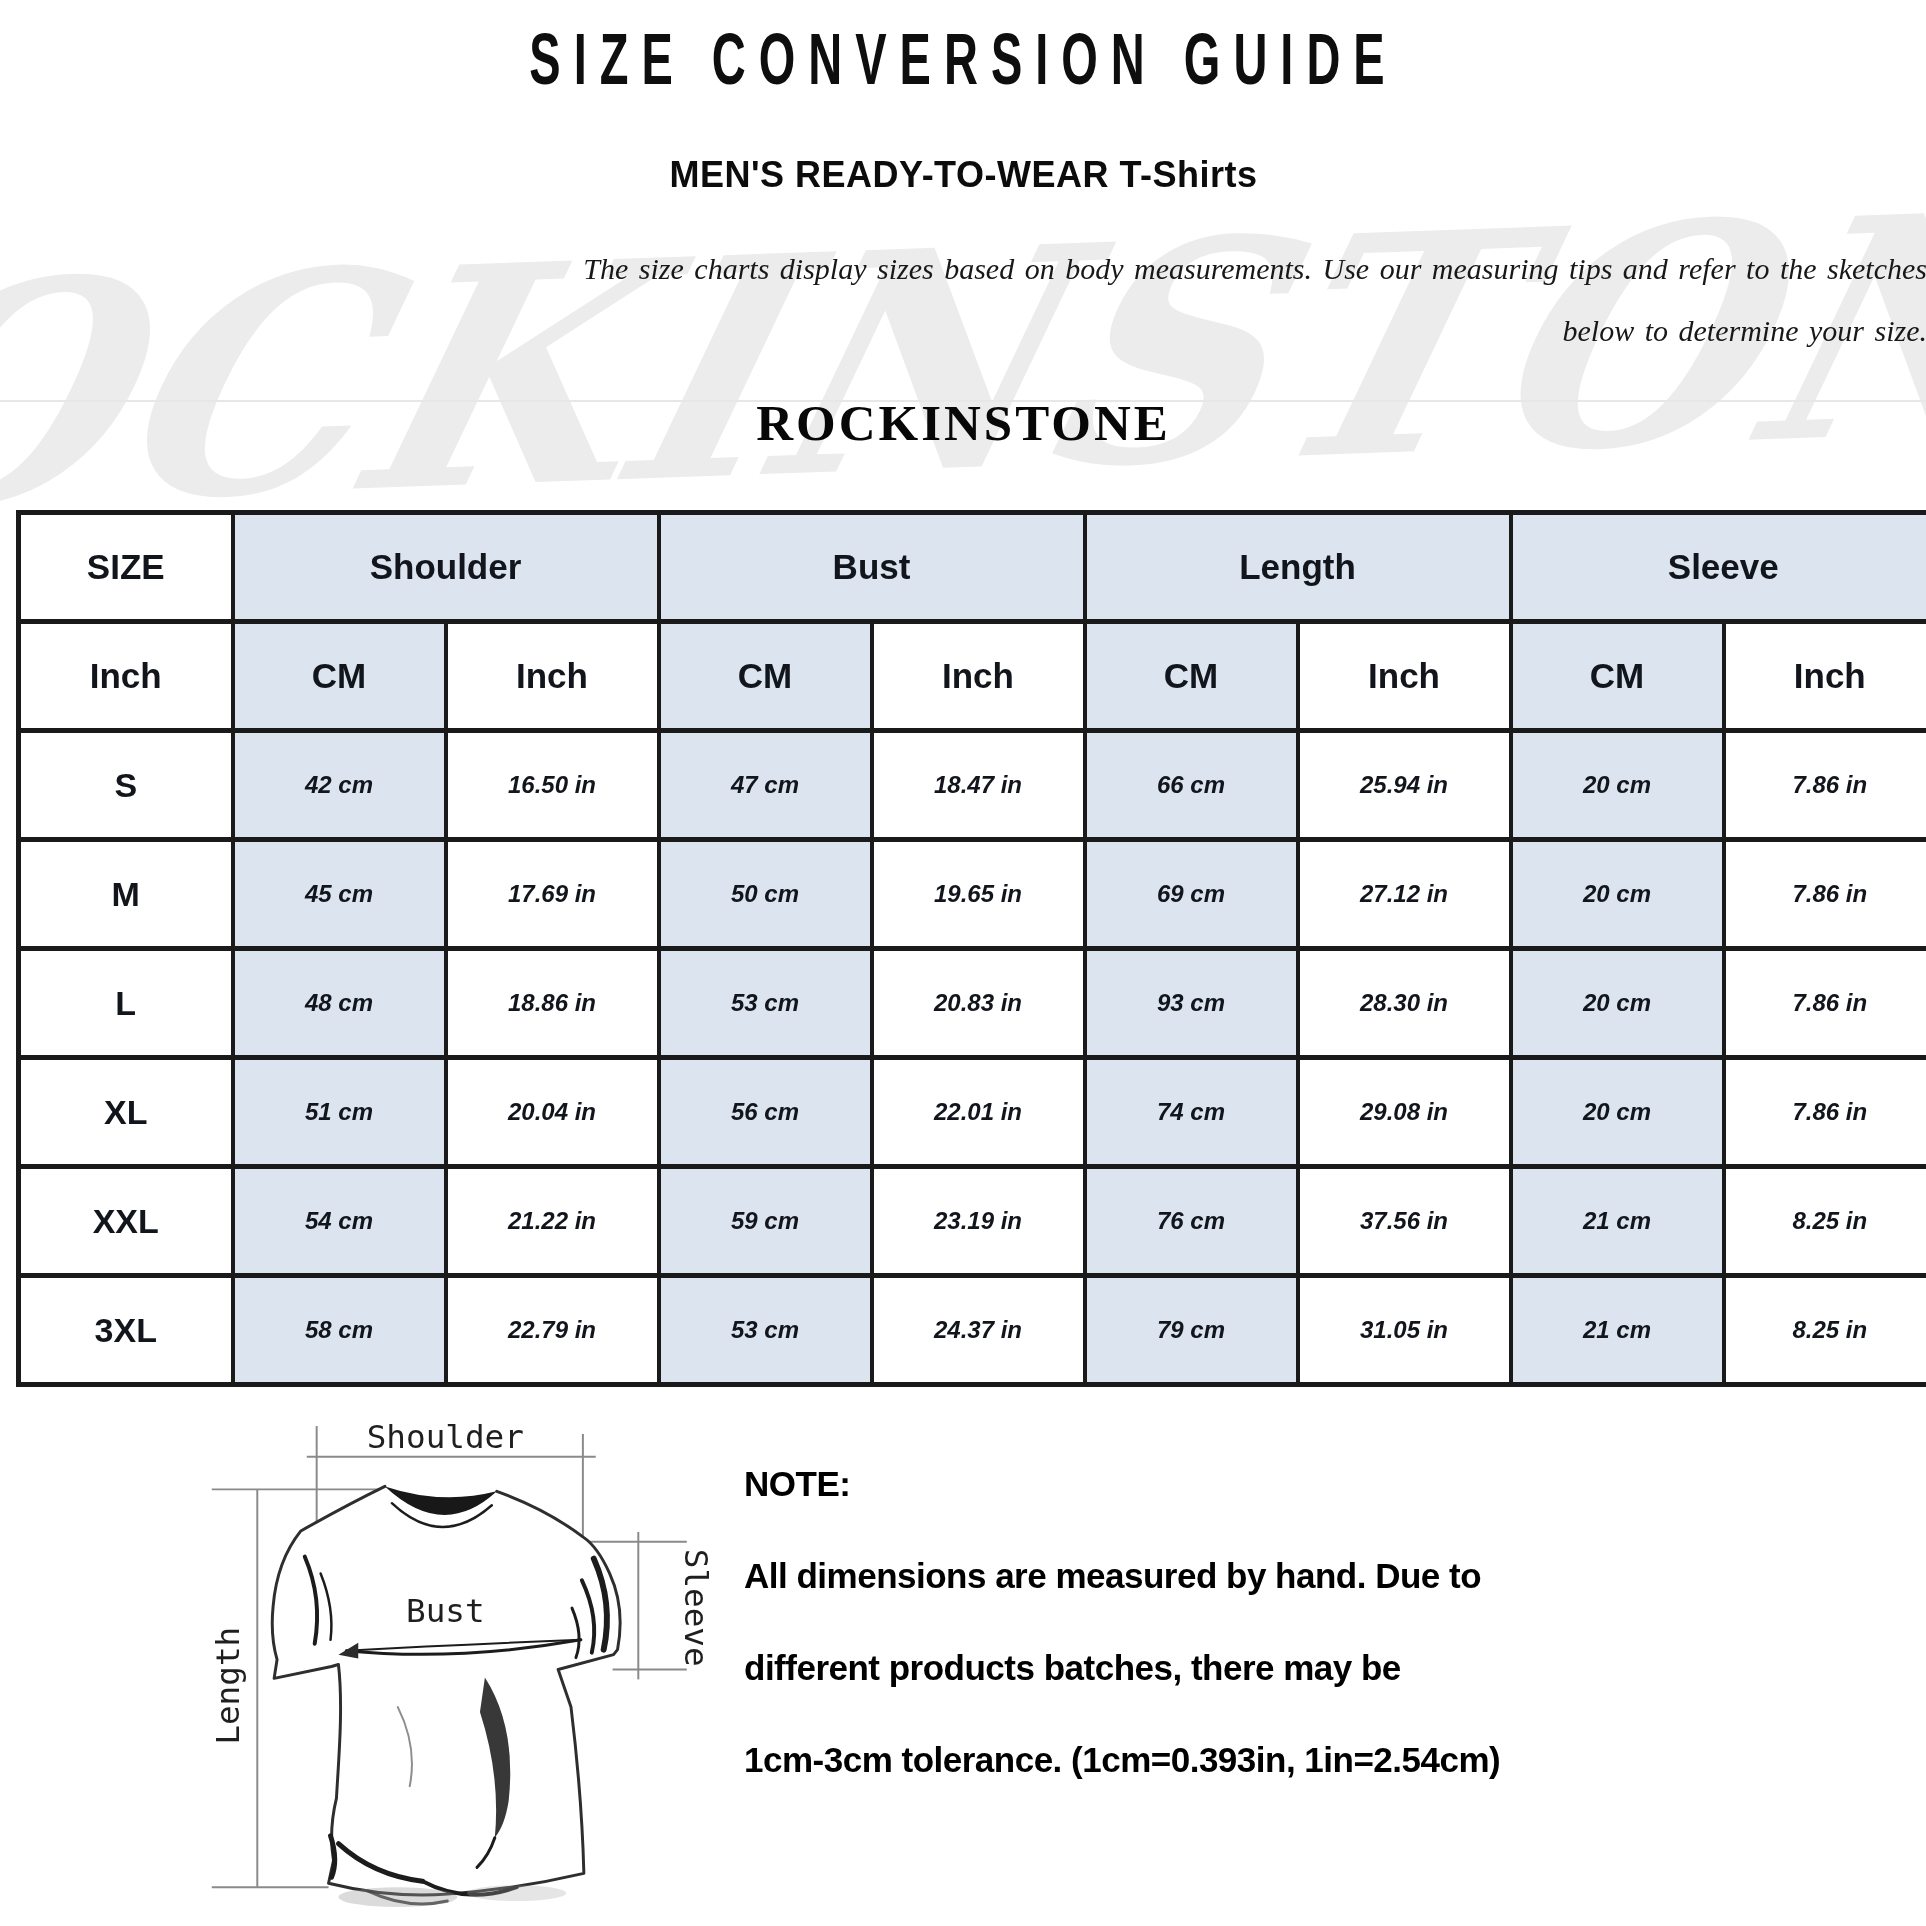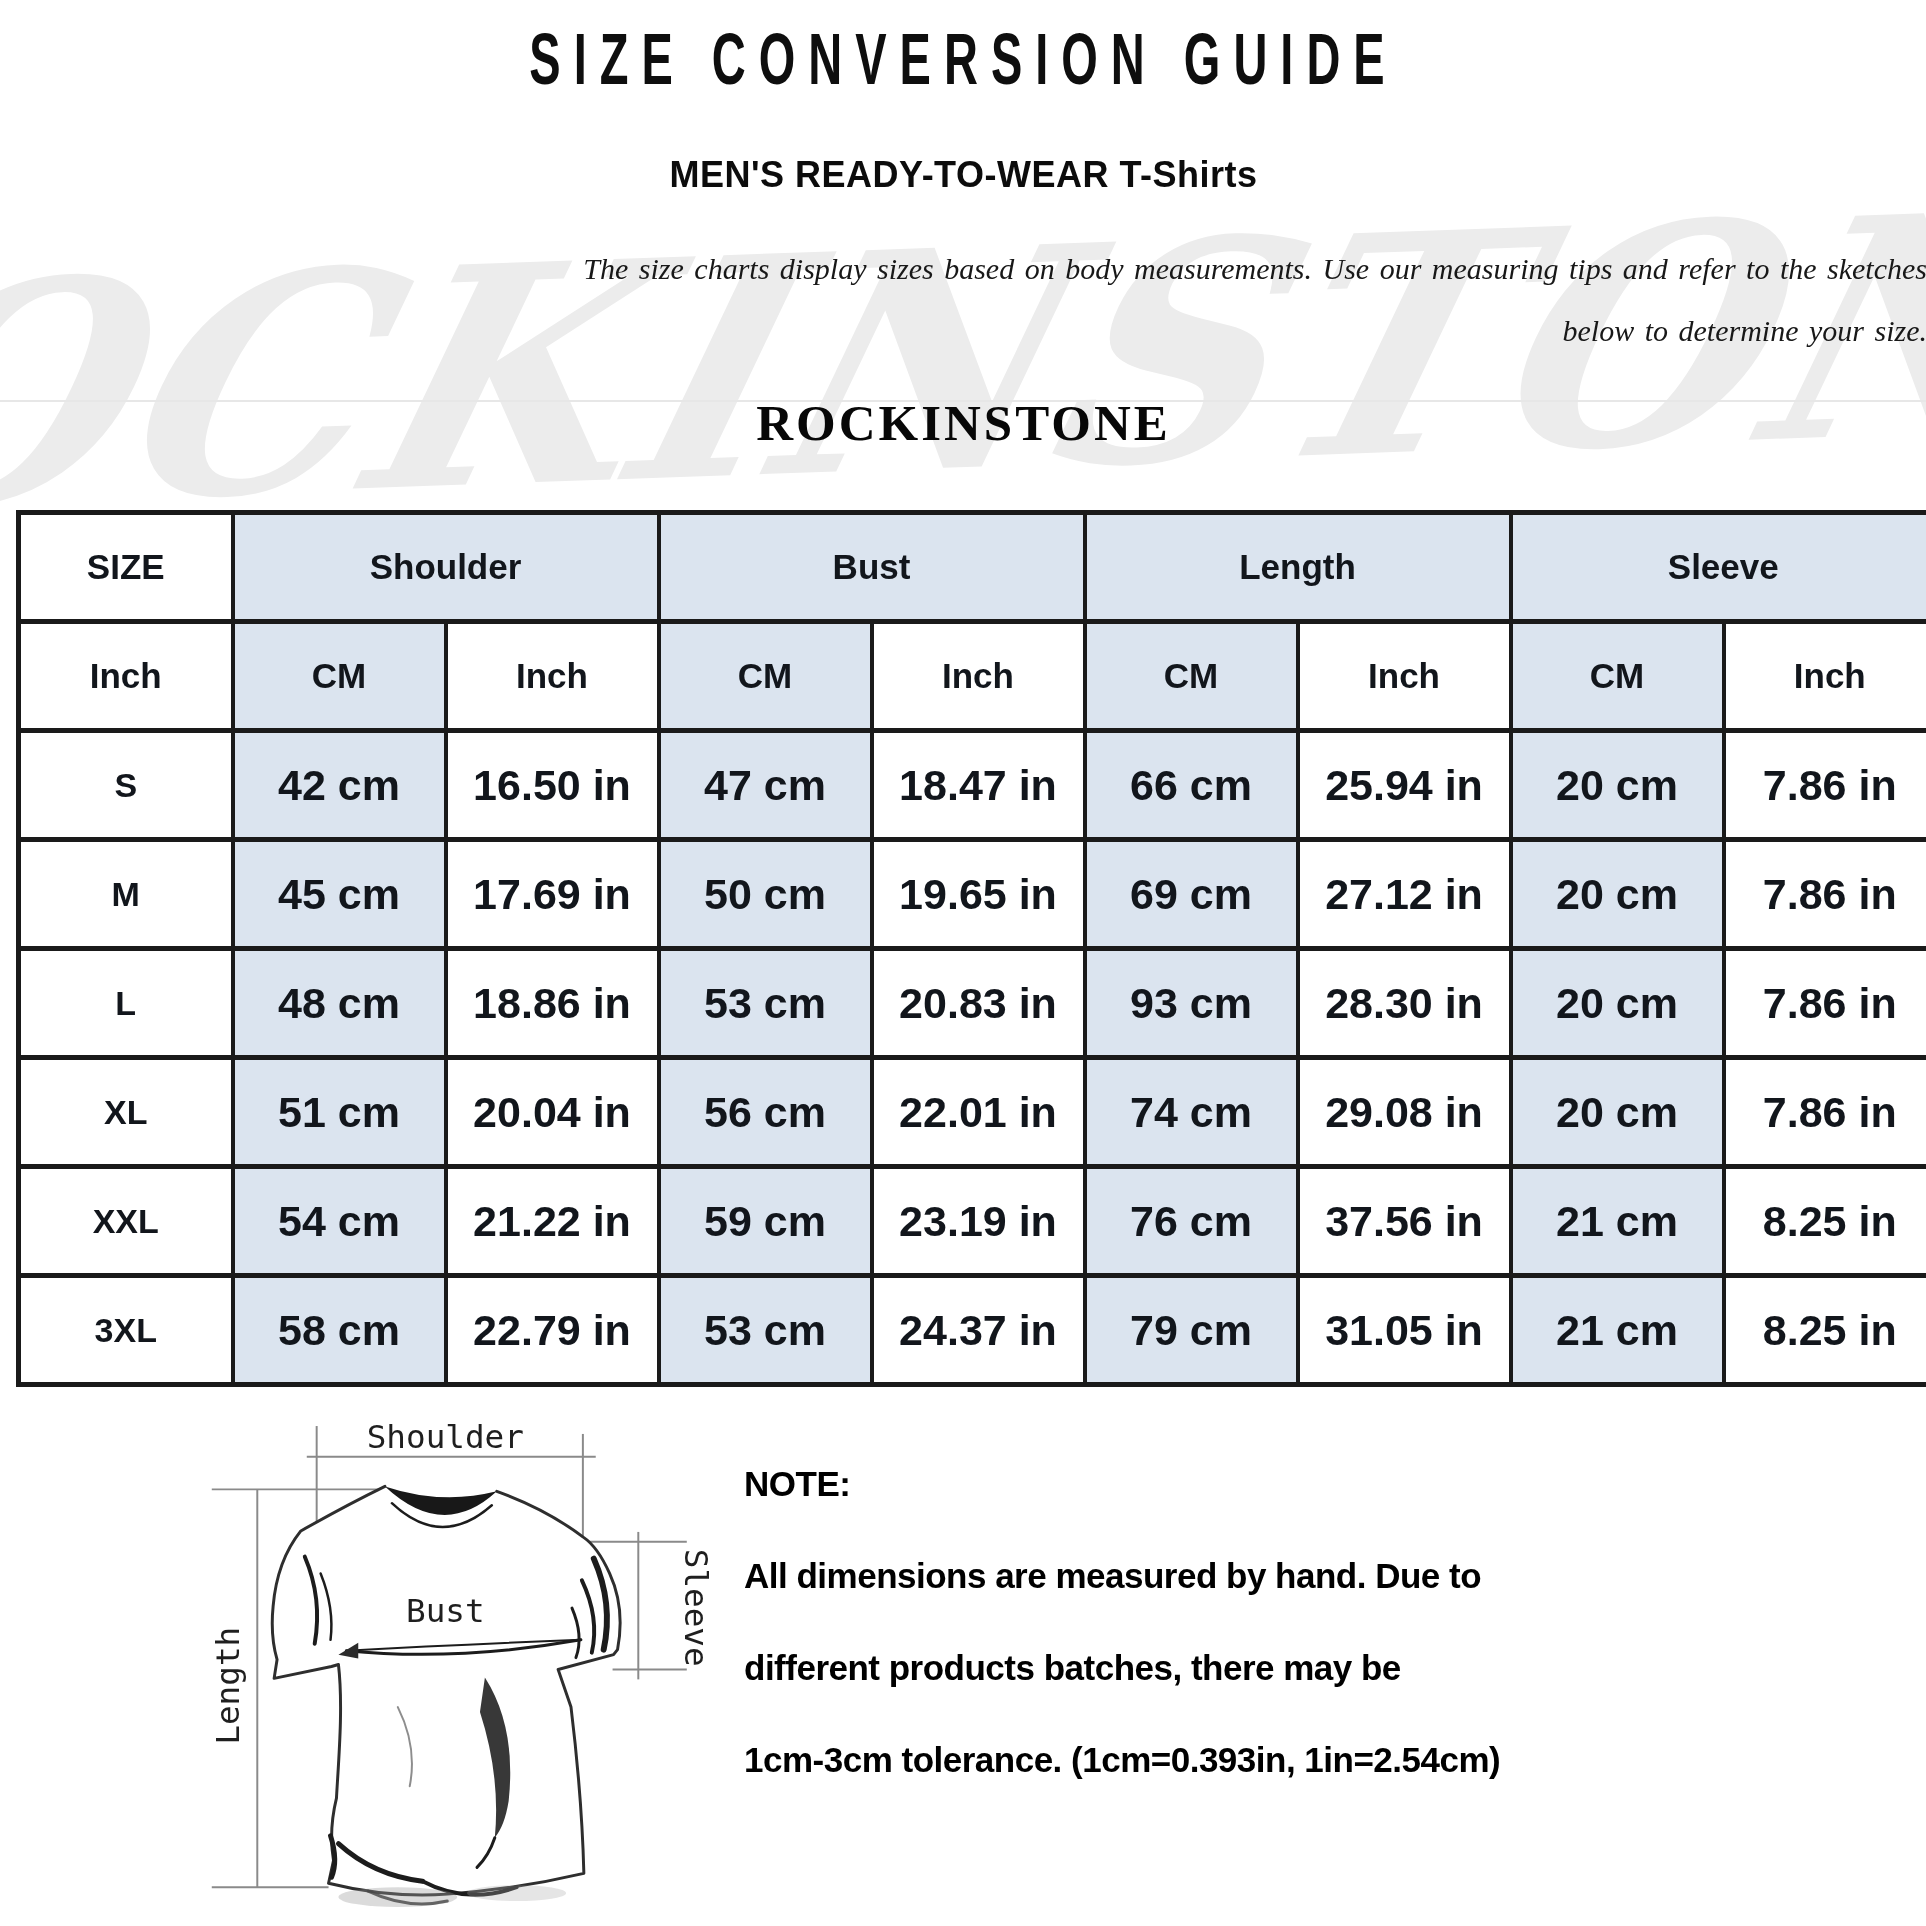--- a/index.html
+++ b/index.html
@@ -48,21 +48,21 @@
   }
   .size-table th,.size-table td{
     border-style:solid;border-color:var(--border,#1a1a1a);
     border-width:5px 4px;
     height:104px;text-align:center;vertical-align:middle;
     font-weight:bold;color:#12161c;white-space:pre;
     padding:0;overflow:hidden;
   }
   .size-table thead th{font-size:35px;}
   .size-table tbody th{font-size:34px;background:#fff;}
-  .size-table td{font-size:43px;}
+  .size-table td{font-size:24px;font-style:italic;}
   .size-table .group-cell,.size-table .cm-col{background:var(--header-fill,#dbe4ef);}
   .size-table .plain{background:#fff;}
   
   .diagram{position:absolute;left:190px;top:1410px;width:572px;height:515px;z-index:2;}
   .diagram svg{display:block;width:100%;height:100%;}
   .dim{stroke:#8a8a8a;stroke-width:2;fill:none;}
   .sketch{stroke:#2e2e2e;stroke-width:3;fill:#ffffff;stroke-linejoin:round;stroke-linecap:round;}
   .fold{stroke:#1c1c1c;fill:none;stroke-linecap:round;}
   .dlabel{
     font-family:"DejaVu Sans Mono", monospace;font-size:33px;fill:#1f1f1f;

